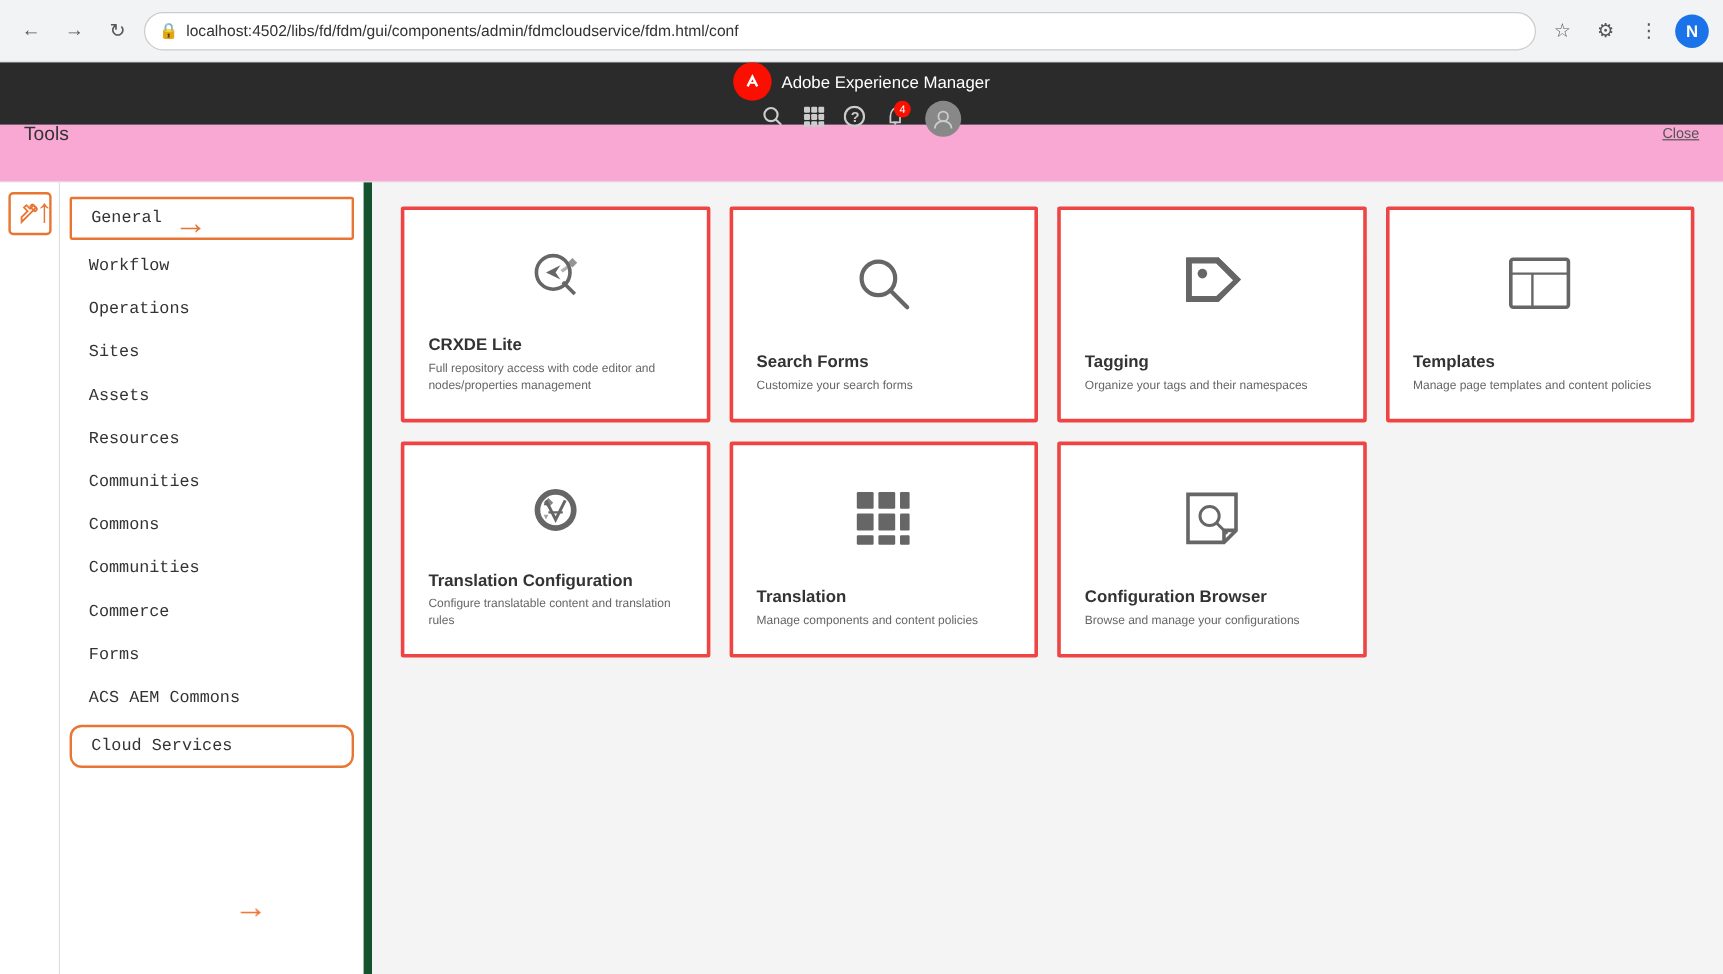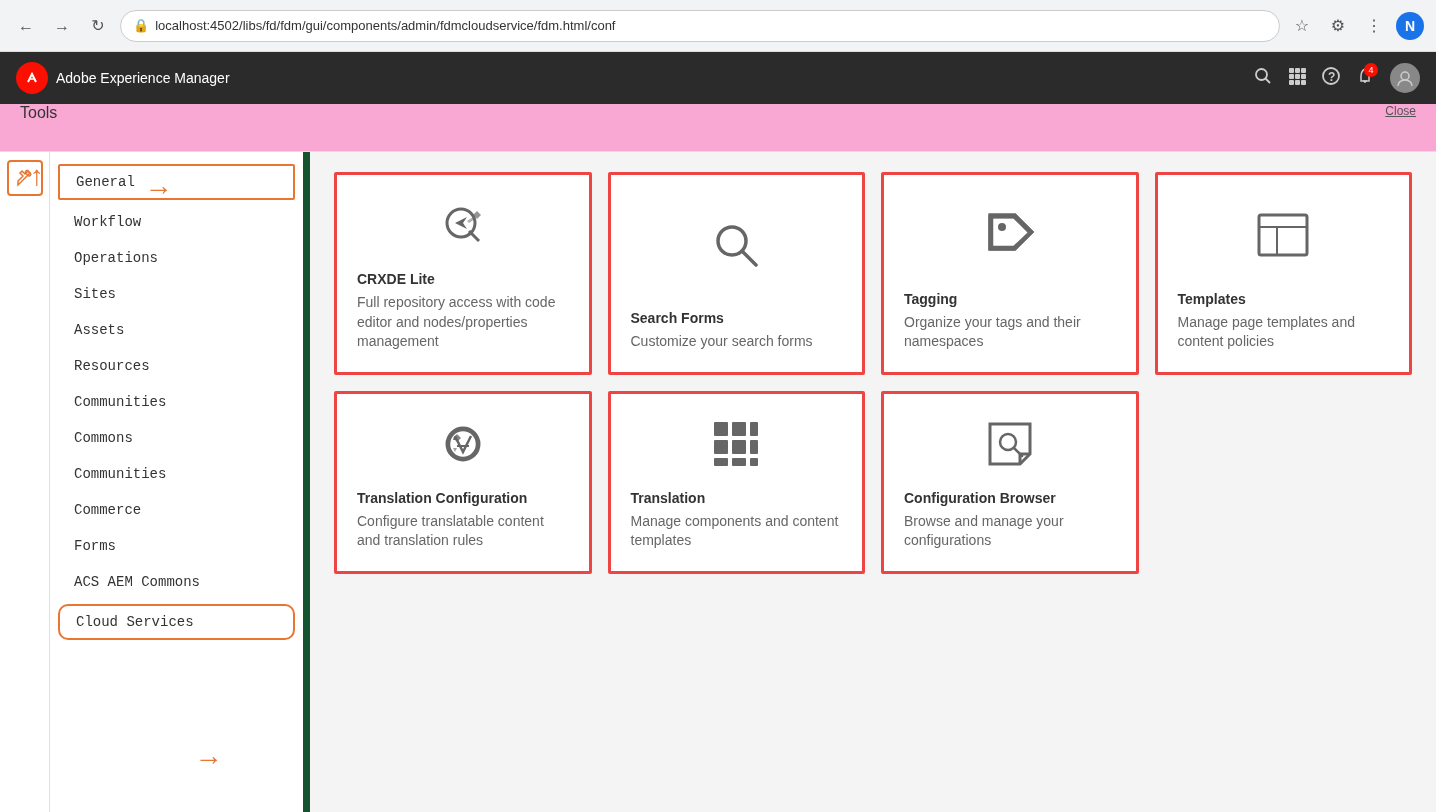--- a/index.html
+++ b/index.html
@@ -58,20 +58,21 @@
     }
 
     
     .aem-header {
       height: 52px;
       background: #2b2b2b;
       display: flex;
       align-items: center;
       justify-content: space-between;
       padding: 0 16px;
+      flex-direction: column;
     }
     .aem-logo {
       display: flex;
       align-items: center;
       gap: 8px;
       color: white;
       font-size: 14px;
     }
     .aem-logo-icon {
       width: 32px; height: 32px;
@@ -221,21 +222,21 @@
       width: 60px; height: 60px;
       fill: #666;
     }
     .card-title {
       font-size: 14px;
       font-weight: bold;
       color: #333;
       margin-bottom: 6px;
     }
     .card-desc {
-      font-size: 14px;
+      font-size: 10px;
       color: #666;
       line-height: 1.4;
     }
 
     
     .red-outlined {
       border: 2px solid #e87532 !important;
     }
   </style>
 </head>
@@ -431,21 +432,21 @@
             <rect x="44" y="8" width="8" height="14" rx="1"></rect>
             <rect x="8" y="26" width="14" height="14" rx="1"></rect>
             <rect x="26" y="26" width="14" height="14" rx="1"></rect>
             <rect x="44" y="26" width="8" height="14" rx="1"></rect>
             <rect x="8" y="44" width="14" height="8" rx="1"></rect>
             <rect x="26" y="44" width="14" height="8" rx="1"></rect>
             <rect x="44" y="44" width="8" height="8" rx="1"></rect>
           </svg>
         </div>
         <div class="card-title">Translation</div>
-        <div class="card-desc">Manage components and content templates</div>
+        <div class="card-desc">Manage components and content policies</div>
       </div>
 
       <div class="tool-card">
         <div class="card-icon">
           <svg width="60" height="60" viewBox="0 0 60 60" fill="none">
             <path d="M10 10 L10 50 L40 50 L50 40 L50 10 Z" stroke="#666" stroke-width="3" fill="none"></path>
             <path d="M40 50 L40 40 L50 40" stroke="#666" stroke-width="3" fill="none"></path>
             <circle cx="28" cy="28" r="8" stroke="#666" stroke-width="2.5" fill="none"></circle>
             <line x1="34" y1="34" x2="42" y2="42" stroke="#666" stroke-width="2.5" stroke-linecap="round"></line>
           </svg>

